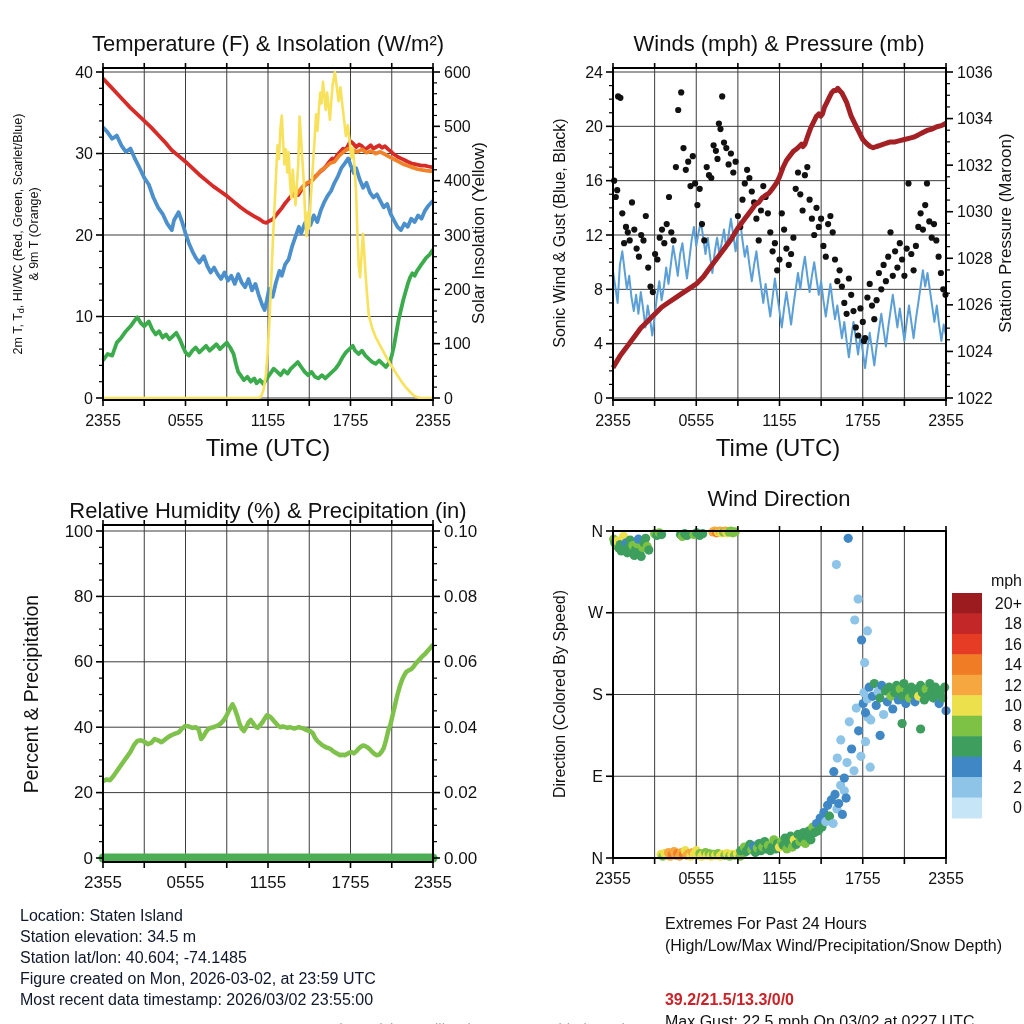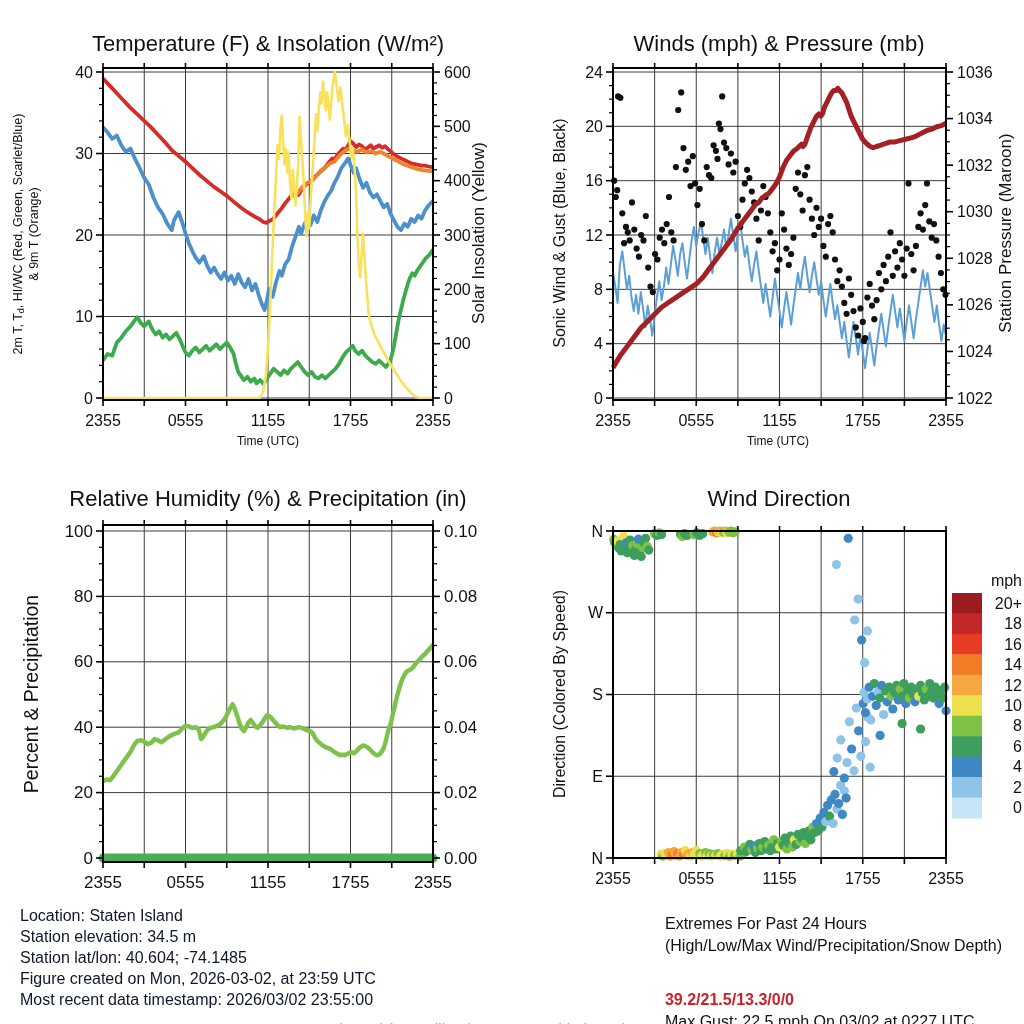--- a/index.html
+++ b/index.html
@@ -1,38 +1,38 @@
 <!DOCTYPE html>
 <html><head>
 <meta charset="utf-8">
 <style>
   html,body{margin:0;padding:0;background:#fff;}
   .page{position:relative;width:1024px;height:1024px;background:#fff;overflow:hidden;
         font-family:"Liberation Sans",sans-serif;color:#111;}
   svg.plot{position:absolute;pointer-events:none;}
   .chart-title{position:absolute;text-align:center;font-size:22px;white-space:nowrap;color:#111;}
-  .xlabel{position:absolute;text-align:center;font-size:12px;white-space:nowrap;color:#111;}
+  .xlabel{position:absolute;text-align:center;font-size:24px;white-space:nowrap;color:#111;}
   .vwrap{position:absolute;display:flex;align-items:center;justify-content:center;
          transform:rotate(-90deg);text-align:center;white-space:nowrap;color:#111;}
   .vwrap .stack{line-height:1.25;}
   .sub{font-size:0.72em;vertical-align:-0.25em;}
   .footer-left{position:absolute;left:20px;top:905px;font-size:16px;line-height:21px;color:#0f172a;}
   .footer-right{position:absolute;right:22px;top:913px;font-size:16px;line-height:22px;text-align:left;color:#111;}
   .red-vals{color:#cc2127;font-weight:bold;margin-top:32px;}
   .attribution{position:absolute;left:0;top:1000px;width:1024px;text-align:center;
                font-size:15px;color:#a8a8a8;margin-top:20px;}
 </style>
 </head>
 <body>
 
 <div class="page">
 
   <div class="chart-title" style="left:58px;top:31px;width:420px">Temperature (F) &amp; Insolation (W/m²)</div>
   <div class="chart-title" style="left:569px;top:31px;width:420px">Winds (mph) &amp; Pressure (mb)</div>
-  <div class="chart-title" style="left:58px;top:486px;width:420px">Relative Humidity (%) &amp; Precipitation (in)</div>
+  <div class="chart-title" style="left:58px;top:498px;width:420px">Relative Humidity (%) &amp; Precipitation (in)</div>
   <div class="chart-title" style="left:569px;top:486px;width:420px">Wind Direction</div>
 
   <svg id="plot-0" class="plot" style="left:0;top:0" width="512" height="462">
       <line x1="103" y1="68" x2="103" y2="400" stroke="#3c3c3c" stroke-width="1"></line>
       <line x1="144.25" y1="68" x2="144.25" y2="400" stroke="#3c3c3c" stroke-width="1"></line>
       <line x1="185.5" y1="68" x2="185.5" y2="400" stroke="#3c3c3c" stroke-width="1"></line>
       <line x1="226.75" y1="68" x2="226.75" y2="400" stroke="#3c3c3c" stroke-width="1"></line>
       <line x1="268" y1="68" x2="268" y2="400" stroke="#3c3c3c" stroke-width="1"></line>
       <line x1="309.25" y1="68" x2="309.25" y2="400" stroke="#3c3c3c" stroke-width="1"></line>
       <line x1="350.5" y1="68" x2="350.5" y2="400" stroke="#3c3c3c" stroke-width="1"></line>

